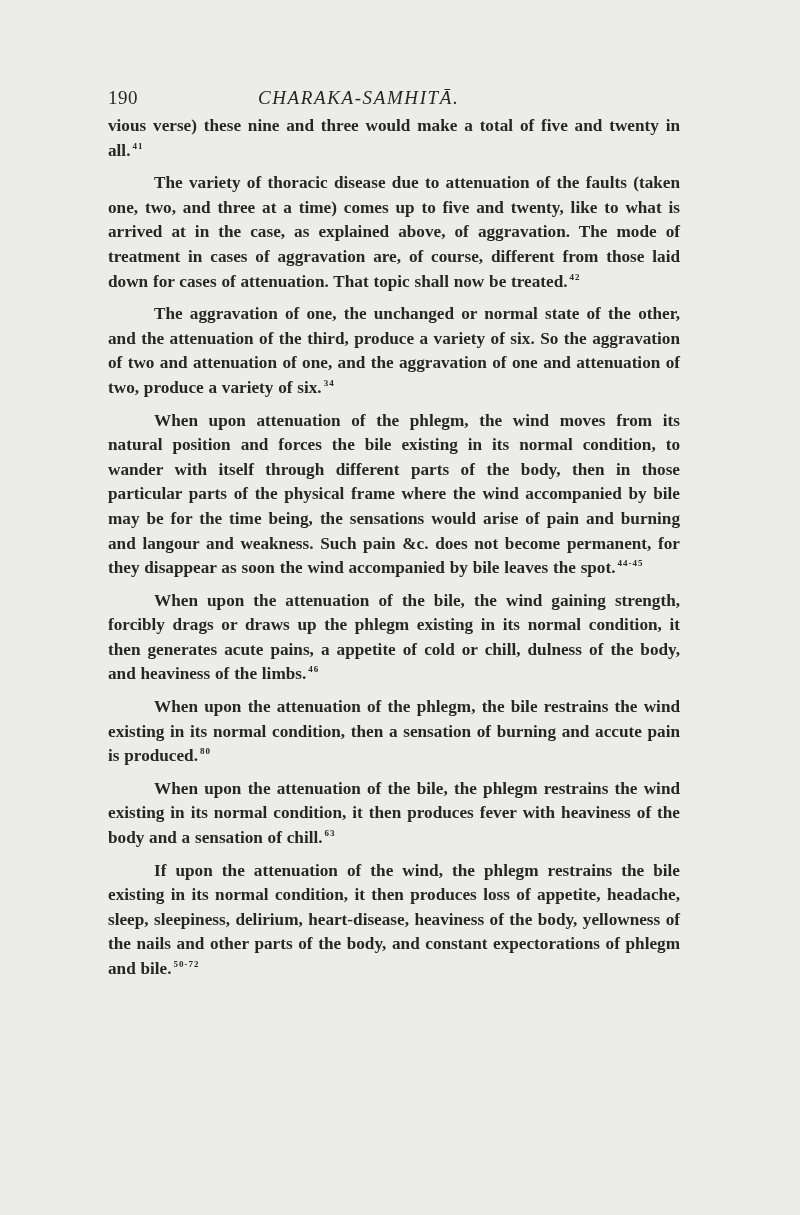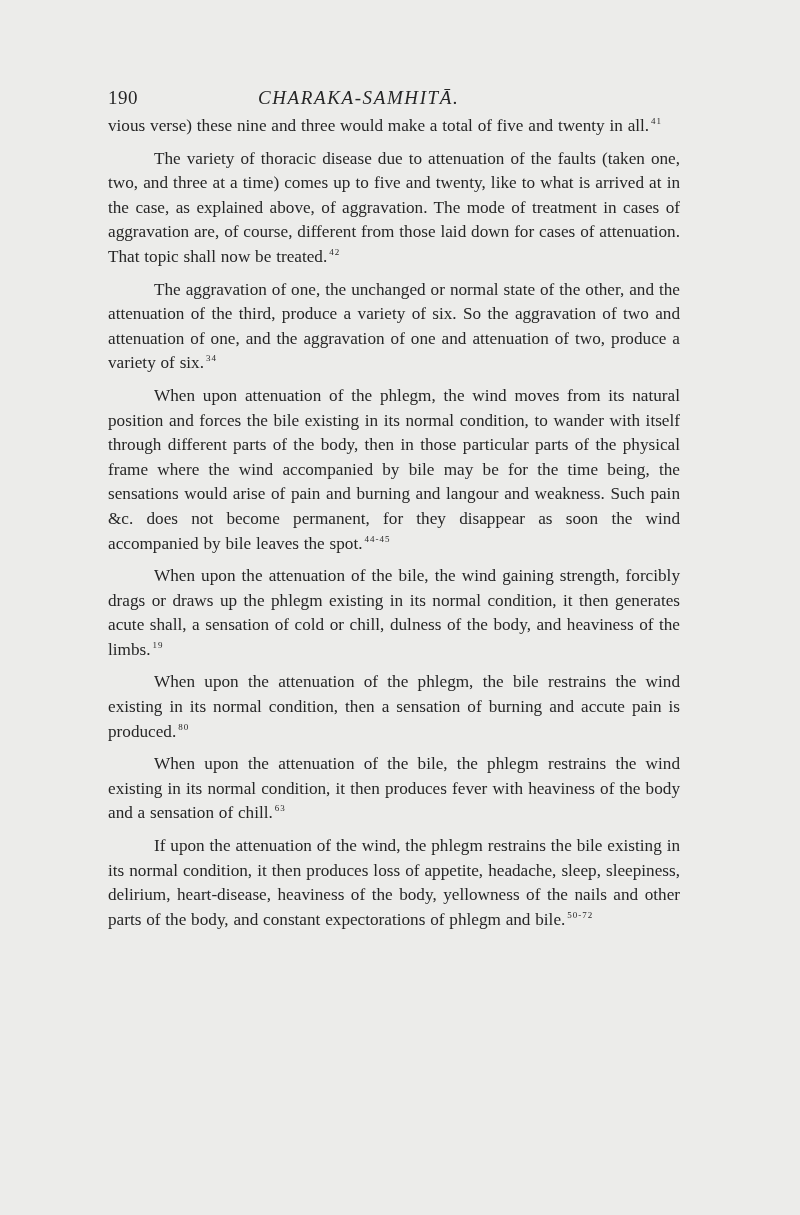--- a/index.html
+++ b/index.html
@@ -44,20 +44,21 @@
       text-align: right;
     }
     .para {
       font-size: 17.2px;
       line-height: 24.6px;
       text-align: justify;
       margin: 0 12px 8px 0;
       text-indent: 46px;
       word-spacing: 0.5px;
       hyphens: manual;
+      font-weight: bold;
     }
     .para.cont {
       text-indent: 0;
     }
     sup.fn {
       font-size: 9px;
       vertical-align: 7px;
       line-height: 0;
       letter-spacing: 1px;
       margin-left: 2px;
@@ -73,21 +74,21 @@
   </div>
 
   <p class="para cont"><span>vious verse) these nine and three would make a total of five and twenty in all.</span><sup class="fn">41</sup></p>
 
   <p class="para"><span>The variety of thoracic disease due to attenuation of the faults (taken one, two, and three at a time) comes up to five and twenty, like to what is arrived at in the case, as explained above, of aggravation. The mode of treatment in cases of aggravation are, of course, different from those laid down for cases of attenuation. That topic shall now be treated.</span><sup class="fn">42</sup></p>
 
   <p class="para"><span>The aggravation of one, the unchanged or normal state of the other, and the attenuation of the third, produce a variety of six. So the aggravation of two and attenuation of one, and the aggravation of one and attenuation of two, produce a variety of six.</span><sup class="fn">34</sup></p>
 
   <p class="para"><span>When upon attenuation of the phlegm, the wind moves from its natural position and forces the bile existing in its normal condition, to wander with itself through different parts of the body, then in those particular parts of the physical frame where the wind accompanied by bile may be for the time being, the sensations would arise of pain and burning and langour and weakness. Such pain &amp;c. does not become permanent, for they disappear as soon the wind accompanied by bile leaves the spot.</span><sup class="fn">44-45</sup></p>
 
-  <p class="para"><span>When upon the attenuation of the bile, the wind gaining strength, forcibly drags or draws up the phlegm existing in its normal condition, it then generates acute shall, a sensation of cold or chill, dulness of the body, and heaviness of the limbs.</span><sup class="fn">19</sup></p>
+  <p class="para"><span>When upon the attenuation of the bile, the wind gaining strength, forcibly drags or draws up the phlegm existing in its normal condition, it then generates acute pains, a appetite of cold or chill, dulness of the body, and heaviness of the limbs.</span><sup class="fn">46</sup></p>
 
   <p class="para"><span>When upon the attenuation of the phlegm, the bile restrains the wind existing in its normal condition, then a sensation of burning and accute pain is produced.</span><sup class="fn">80</sup></p>
 
 
   <p class="para"><span>When upon the attenuation of the bile, the phlegm restrains the wind existing in its normal condition, it then produces fever with heaviness of the body and a sensation of chill.</span><sup class="fn">63</sup></p>
 
   <p class="para"><span>If upon the attenuation of the wind, the phlegm restrains the bile existing in its normal condition, it then produces loss of appetite, headache, sleep, sleepiness, delirium, heart-disease, heaviness of the body, yellowness of the nails and other parts of the body, and constant expectorations of phlegm and bile.</span><sup class="fn">50-72</sup></p>
 </div>
 
 </body></html>

